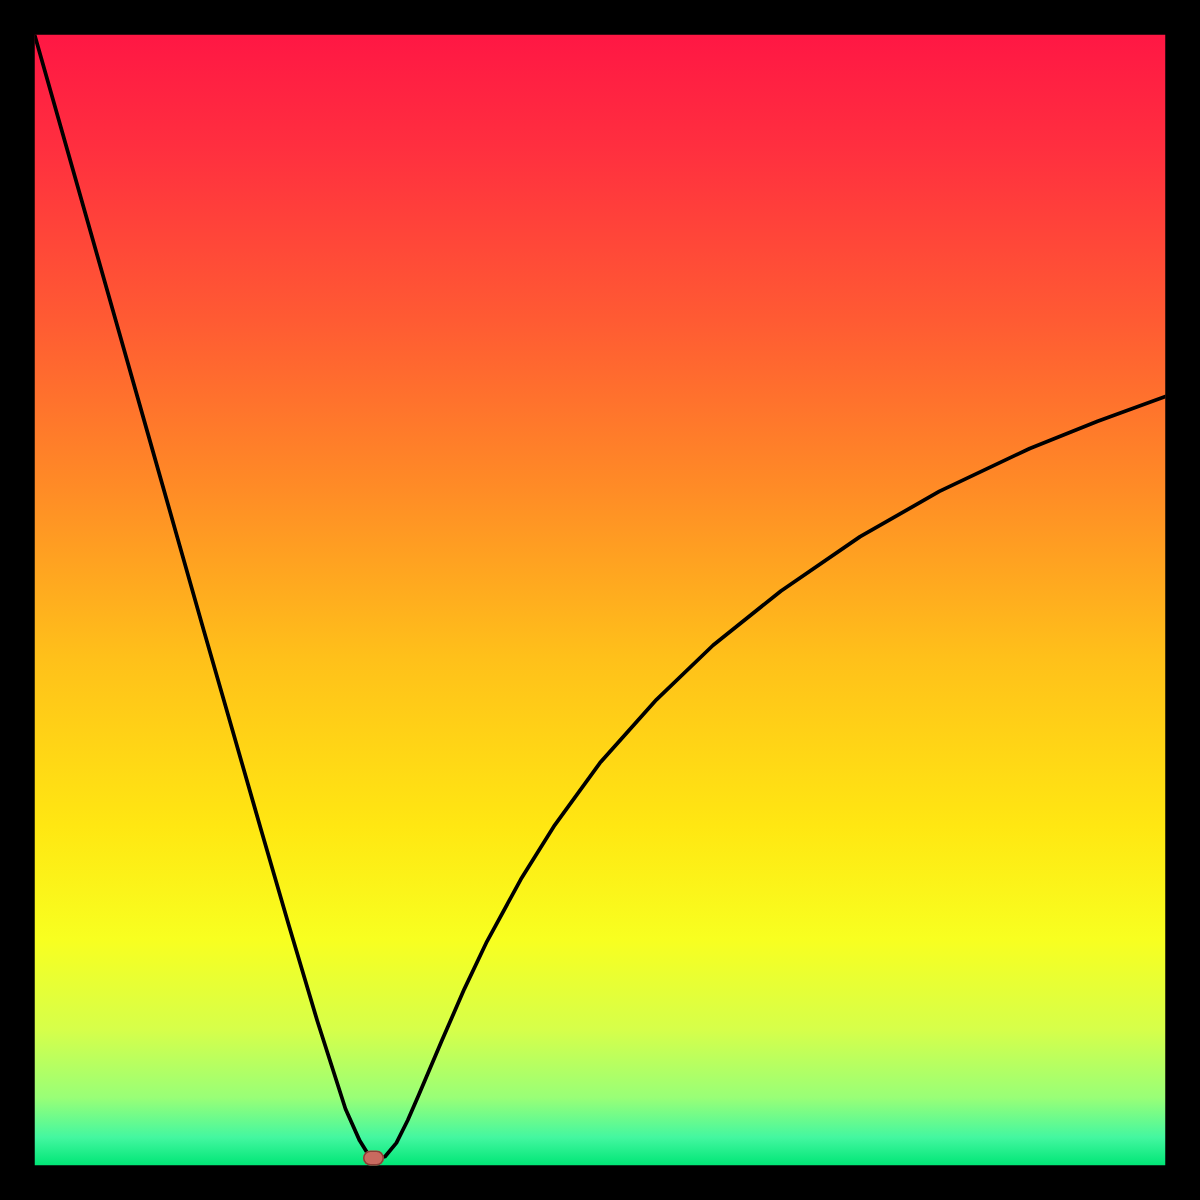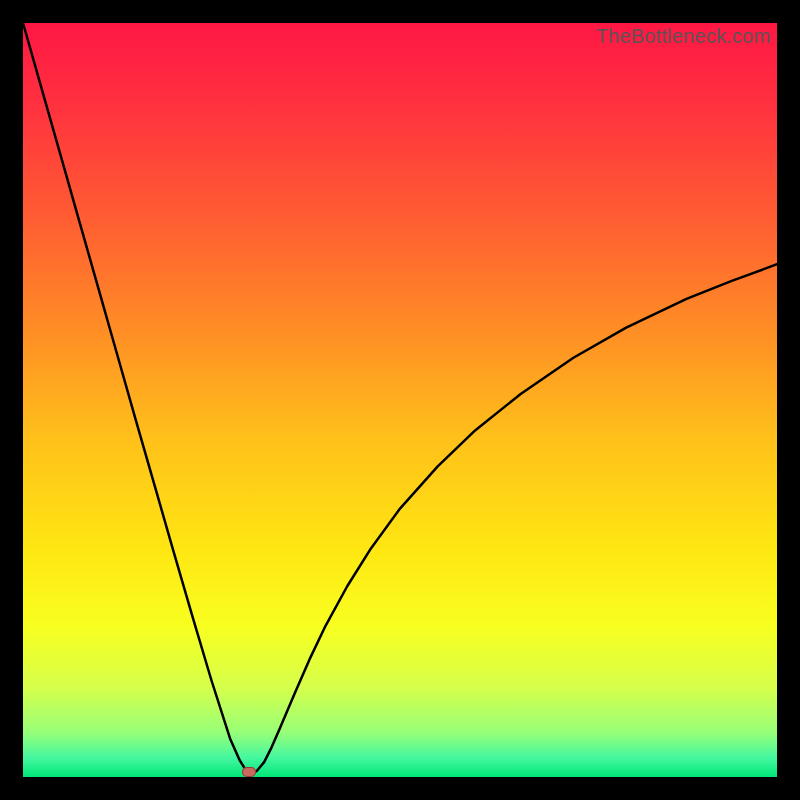--- a/index.html
+++ b/index.html
@@ -64,14 +64,13 @@
           <stop offset="97.5%" stop-color="#44f7a0"></stop>
           <stop offset="100%" stop-color="#00e676"></stop>
         </linearGradient>
     </defs>
     <rect x="0" y="0" width="754" height="754" fill="url(#bg-grad)"></rect>
     <path id="curve" fill="none" stroke-width="2.5" stroke-linejoin="round" stroke-linecap="round" d="M0.00 0.00 L18.85 66.35 L37.70 132.70 L56.55 199.06 L75.40 265.41 L94.25 331.76 L113.10 398.11 L131.95 463.71 L150.80 529.31 L169.65 594.15 L188.50 657.49 L207.35 716.30 L216.77 737.41 L222.43 746.46 L228.08 749.48 L233.74 747.97 L241.28 738.92 L248.82 723.84 L256.36 706.50 L271.44 671.06 L286.52 636.38 L301.60 604.71 L324.22 563.24 L346.84 527.05 L377.00 485.58 L414.70 443.35 L452.40 407.16 L497.64 370.97 L550.42 334.78 L603.20 304.62 L663.52 275.96 L708.76 257.87 L754.00 241.28" stroke="#000000"></path>
   </svg>
 
   <div class="marker" id="min-marker" style="left: 226.2px; top: 749.476px; background: rgb(201, 106, 95); box-shadow: rgb(138, 62, 54) 0px 0px 0px 1px inset;"></div>
 
-  <div class="watermark">TheBottleneck.com</div>
 </div>
 
 </body></html>

